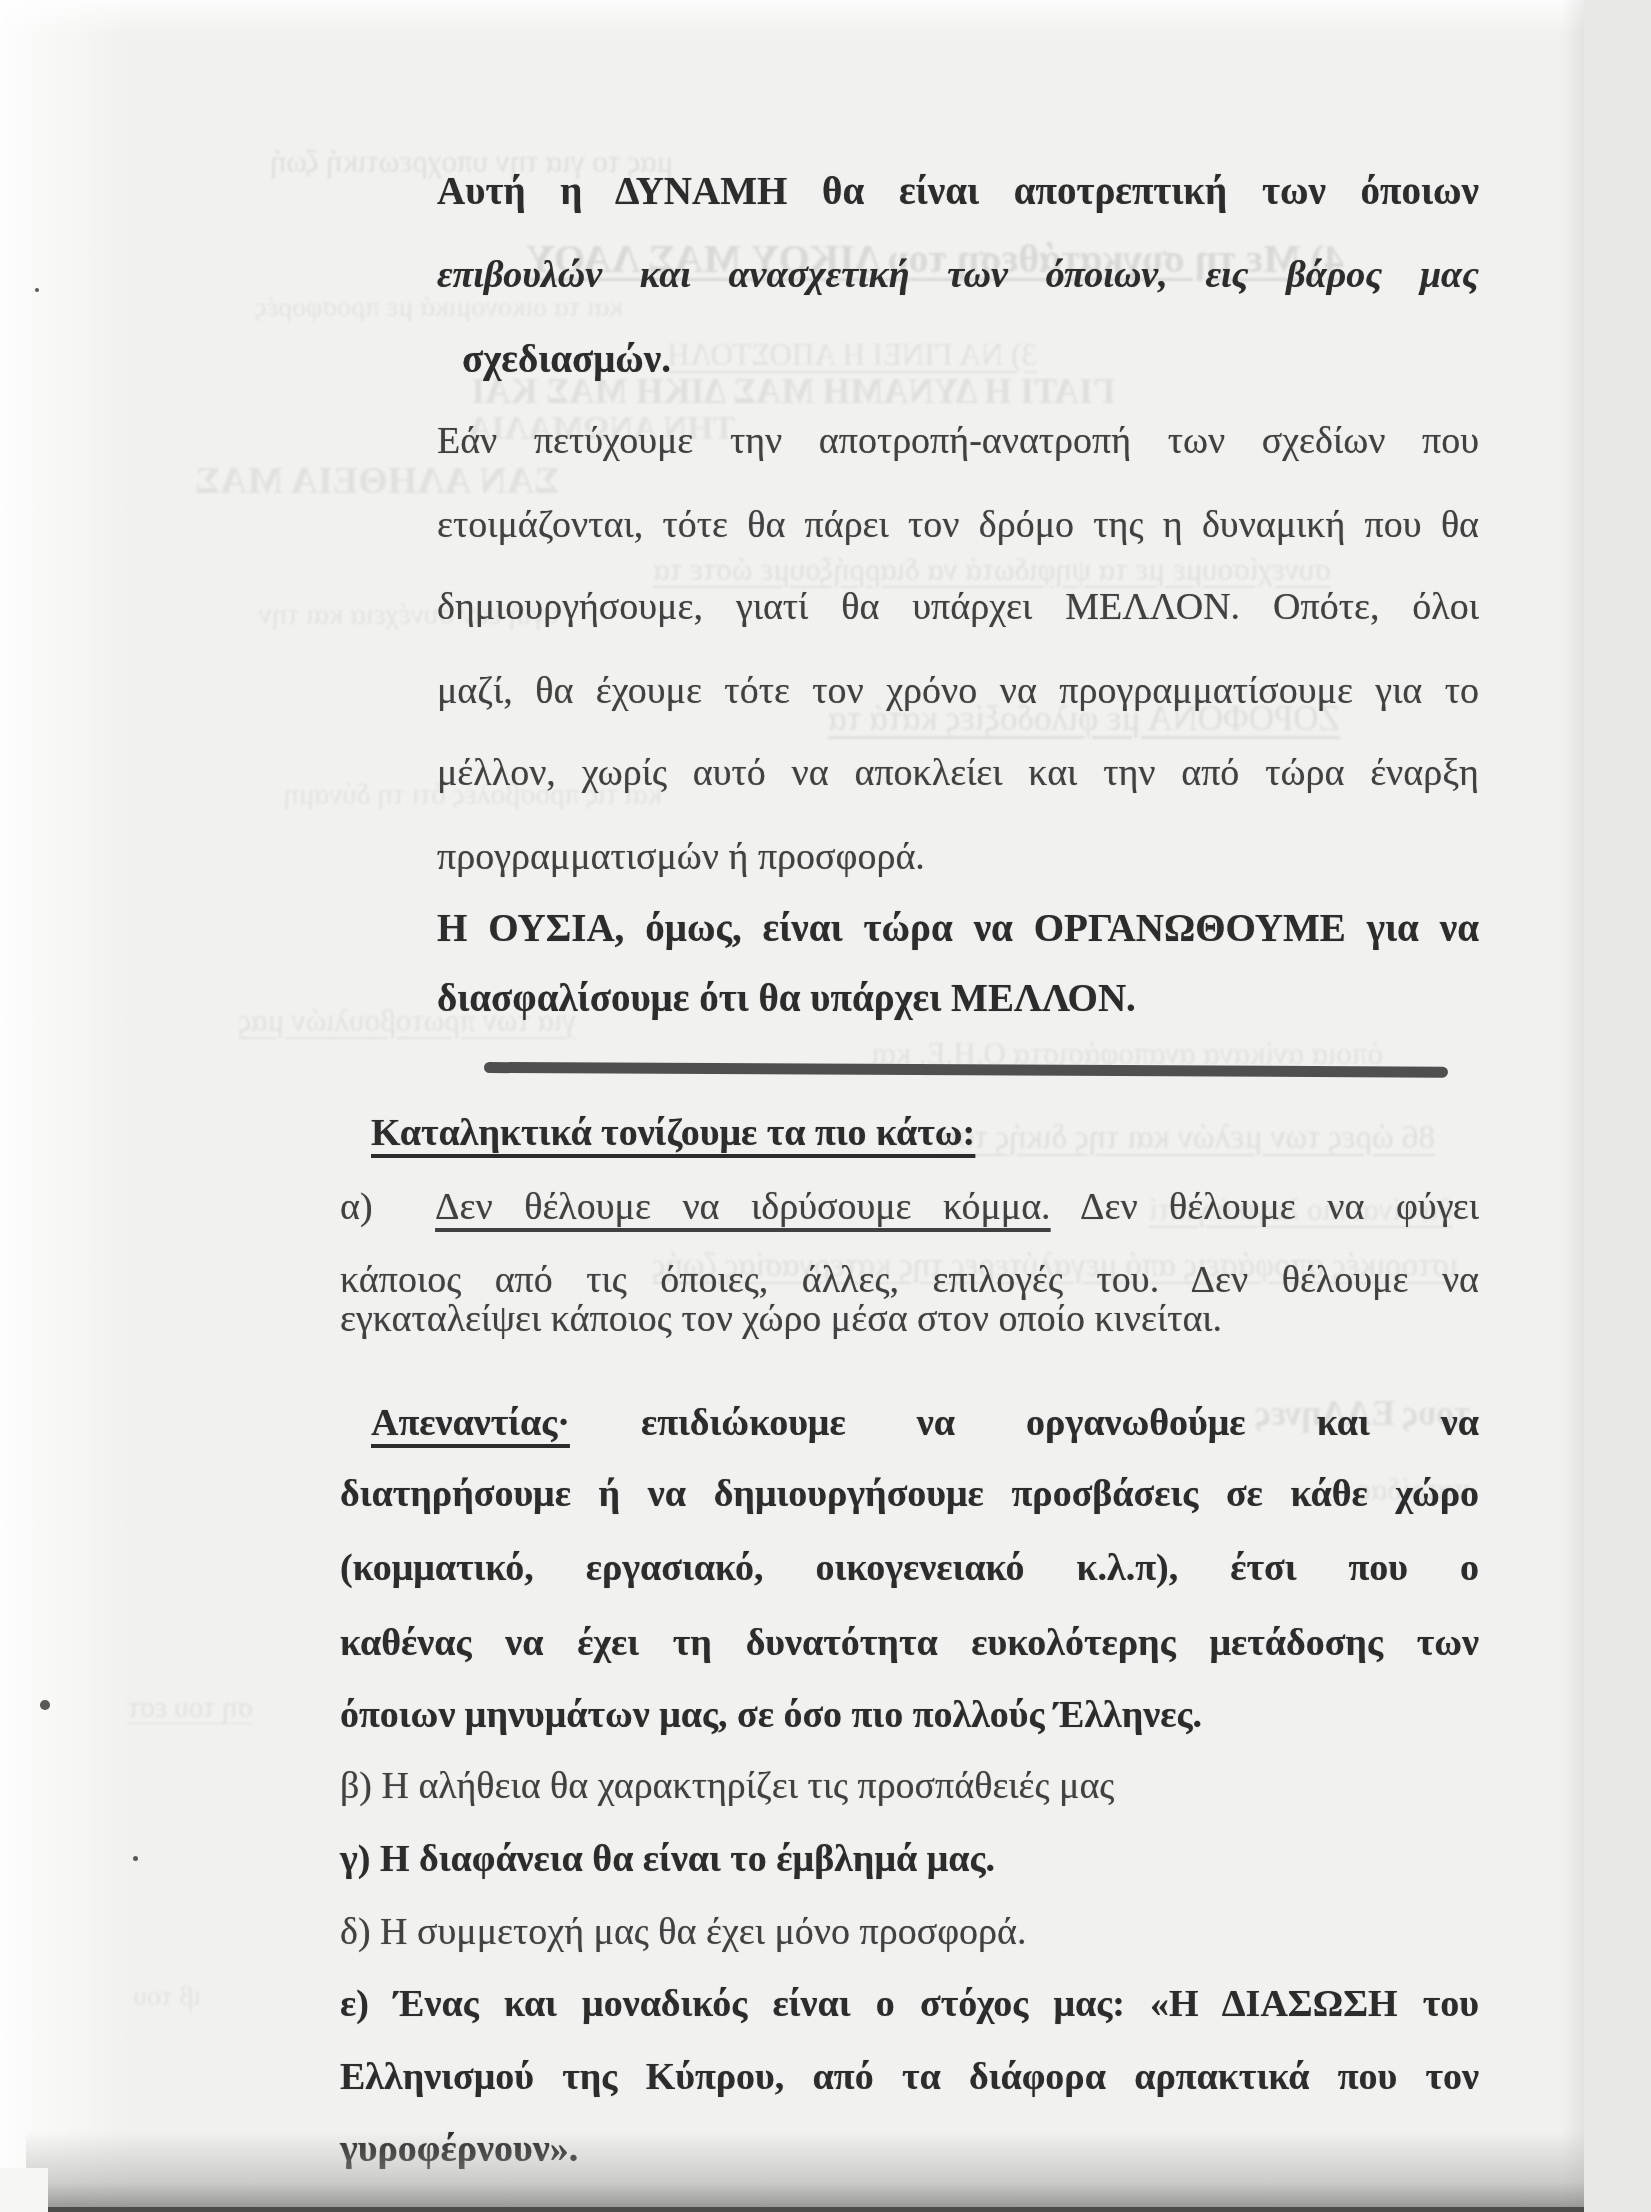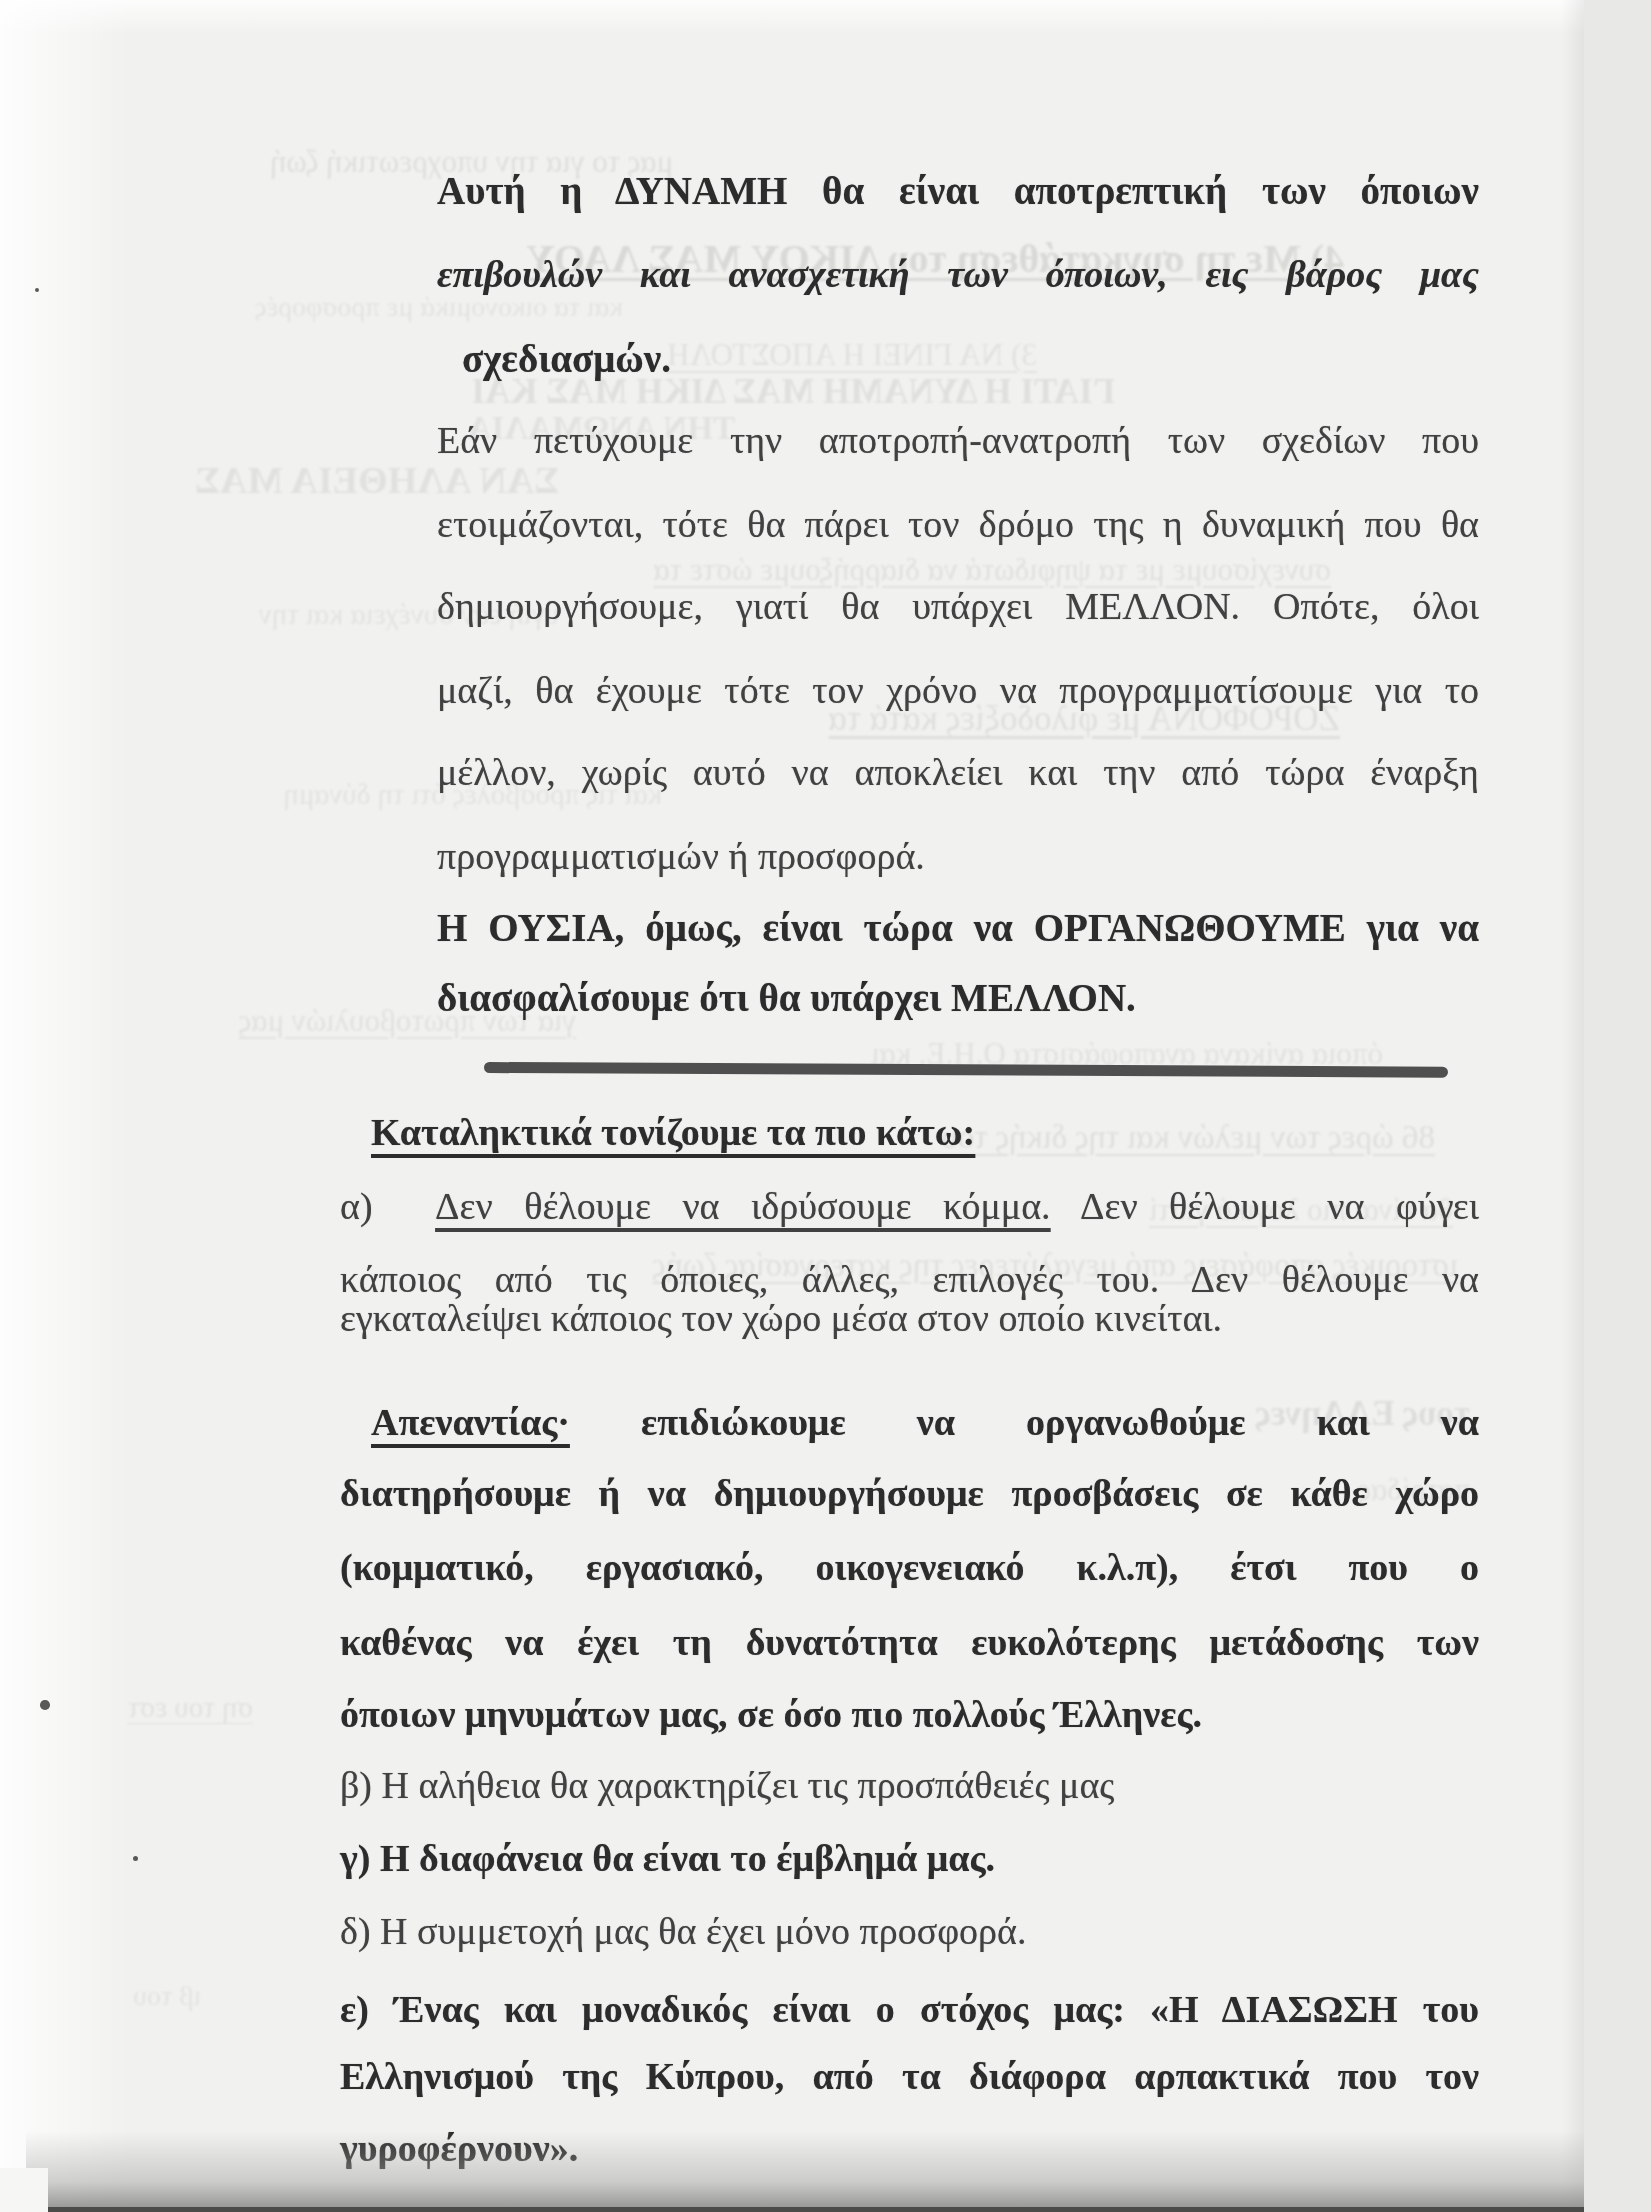--- a/index.html
+++ b/index.html
@@ -94,21 +94,21 @@
       <div class="line j" style="top: 1256px; left: 340px; width: 1139px; font-size: 38px;"><span class="seg">κάποιος από τις όποιες, άλλες, επιλογές του. Δεν θέλουμε να</span></div>
       <div class="line l" style="top: 1295px; left: 340px; width: 1139px; font-size: 38px;"><span class="seg">εγκαταλείψει κάποιος τον χώρο μέσα στον οποίο κινείται.</span></div>
       <div class="line j b" style="top: 1399px; left: 340px; width: 1139px; font-size: 38px;"><span class="seg u">Απεναντίας·</span><span class="seg"> επιδιώκουμε να οργανωθούμε και να</span></div>
       <div class="line j b" style="top: 1470px; left: 340px; width: 1139px; font-size: 38px;"><span class="seg">διατηρήσουμε ή να δημιουργήσουμε προσβάσεις σε κάθε χώρο</span></div>
       <div class="line j b" style="top: 1544px; left: 340px; width: 1139px; font-size: 38px;"><span class="seg">(κομματικό, εργασιακό, οικογενειακό κ.λ.π), έτσι που ο</span></div>
       <div class="line j b" style="top: 1619px; left: 340px; width: 1139px; font-size: 38px;"><span class="seg">καθένας να έχει τη δυνατότητα ευκολότερης μετάδοσης των</span></div>
       <div class="line l b" style="top: 1691px; left: 340px; width: 1139px; font-size: 38px;"><span class="seg">όποιων μηνυμάτων μας, σε όσο πιο πολλούς Έλληνες.</span></div>
       <div class="line l" style="top: 1762px; left: 340px; width: 1139px; font-size: 38px;"><span class="seg">β) Η αλήθεια θα χαρακτηρίζει τις προσπάθειές μας</span></div>
       <div class="line l b" style="top: 1835px; left: 340px; width: 1139px; font-size: 38px;"><span class="seg">γ) Η διαφάνεια θα είναι το έμβλημά μας.</span></div>
       <div class="line l" style="top: 1908px; left: 340px; width: 1139px; font-size: 38px;"><span class="seg">δ) Η συμμετοχή μας θα έχει μόνο προσφορά.</span></div>
-      <div class="line j b" style="top: 1980px; left: 340px; width: 1139px; font-size: 38px; margin-top: 6px;"><span class="seg">ε) Ένας και μοναδικός είναι ο στόχος μας: «Η ΔΙΑΣΩΣΗ του</span></div>
+      <div class="line j b" style="top: 1980px; left: 340px; width: 1139px; font-size: 38px;"><span class="seg">ε) Ένας και μοναδικός είναι ο στόχος μας: «Η ΔΙΑΣΩΣΗ του</span></div>
       <div class="line j b" style="top: 2053px; left: 340px; width: 1139px; font-size: 38px;"><span class="seg">Ελληνισμού της Κύπρου, από τα διάφορα αρπακτικά που τον</span></div>
       <div class="line l b" style="top: 2125px; left: 340px; width: 1139px; font-size: 38px;"><span class="seg">γυροφέρνουν».</span></div>
     </div>
 
   <div id="divider" class="divider" style="top: 1062px; left: 484px; width: 964px; height: 11.2px; background: rgb(79, 79, 79); transform: rotate(0.28deg);"></div>
 
   <div id="speck-layer">
       <div class="speck" style="top: 1700px; left: 40px; width: 9.5px; height: 9.5px;"></div>
       <div class="speck" style="top: 1856px; left: 133px; width: 5.2px; height: 5.2px;"></div>
       <div class="speck" style="top: 288px; left: 35px; width: 4.3px; height: 4.3px;"></div>

